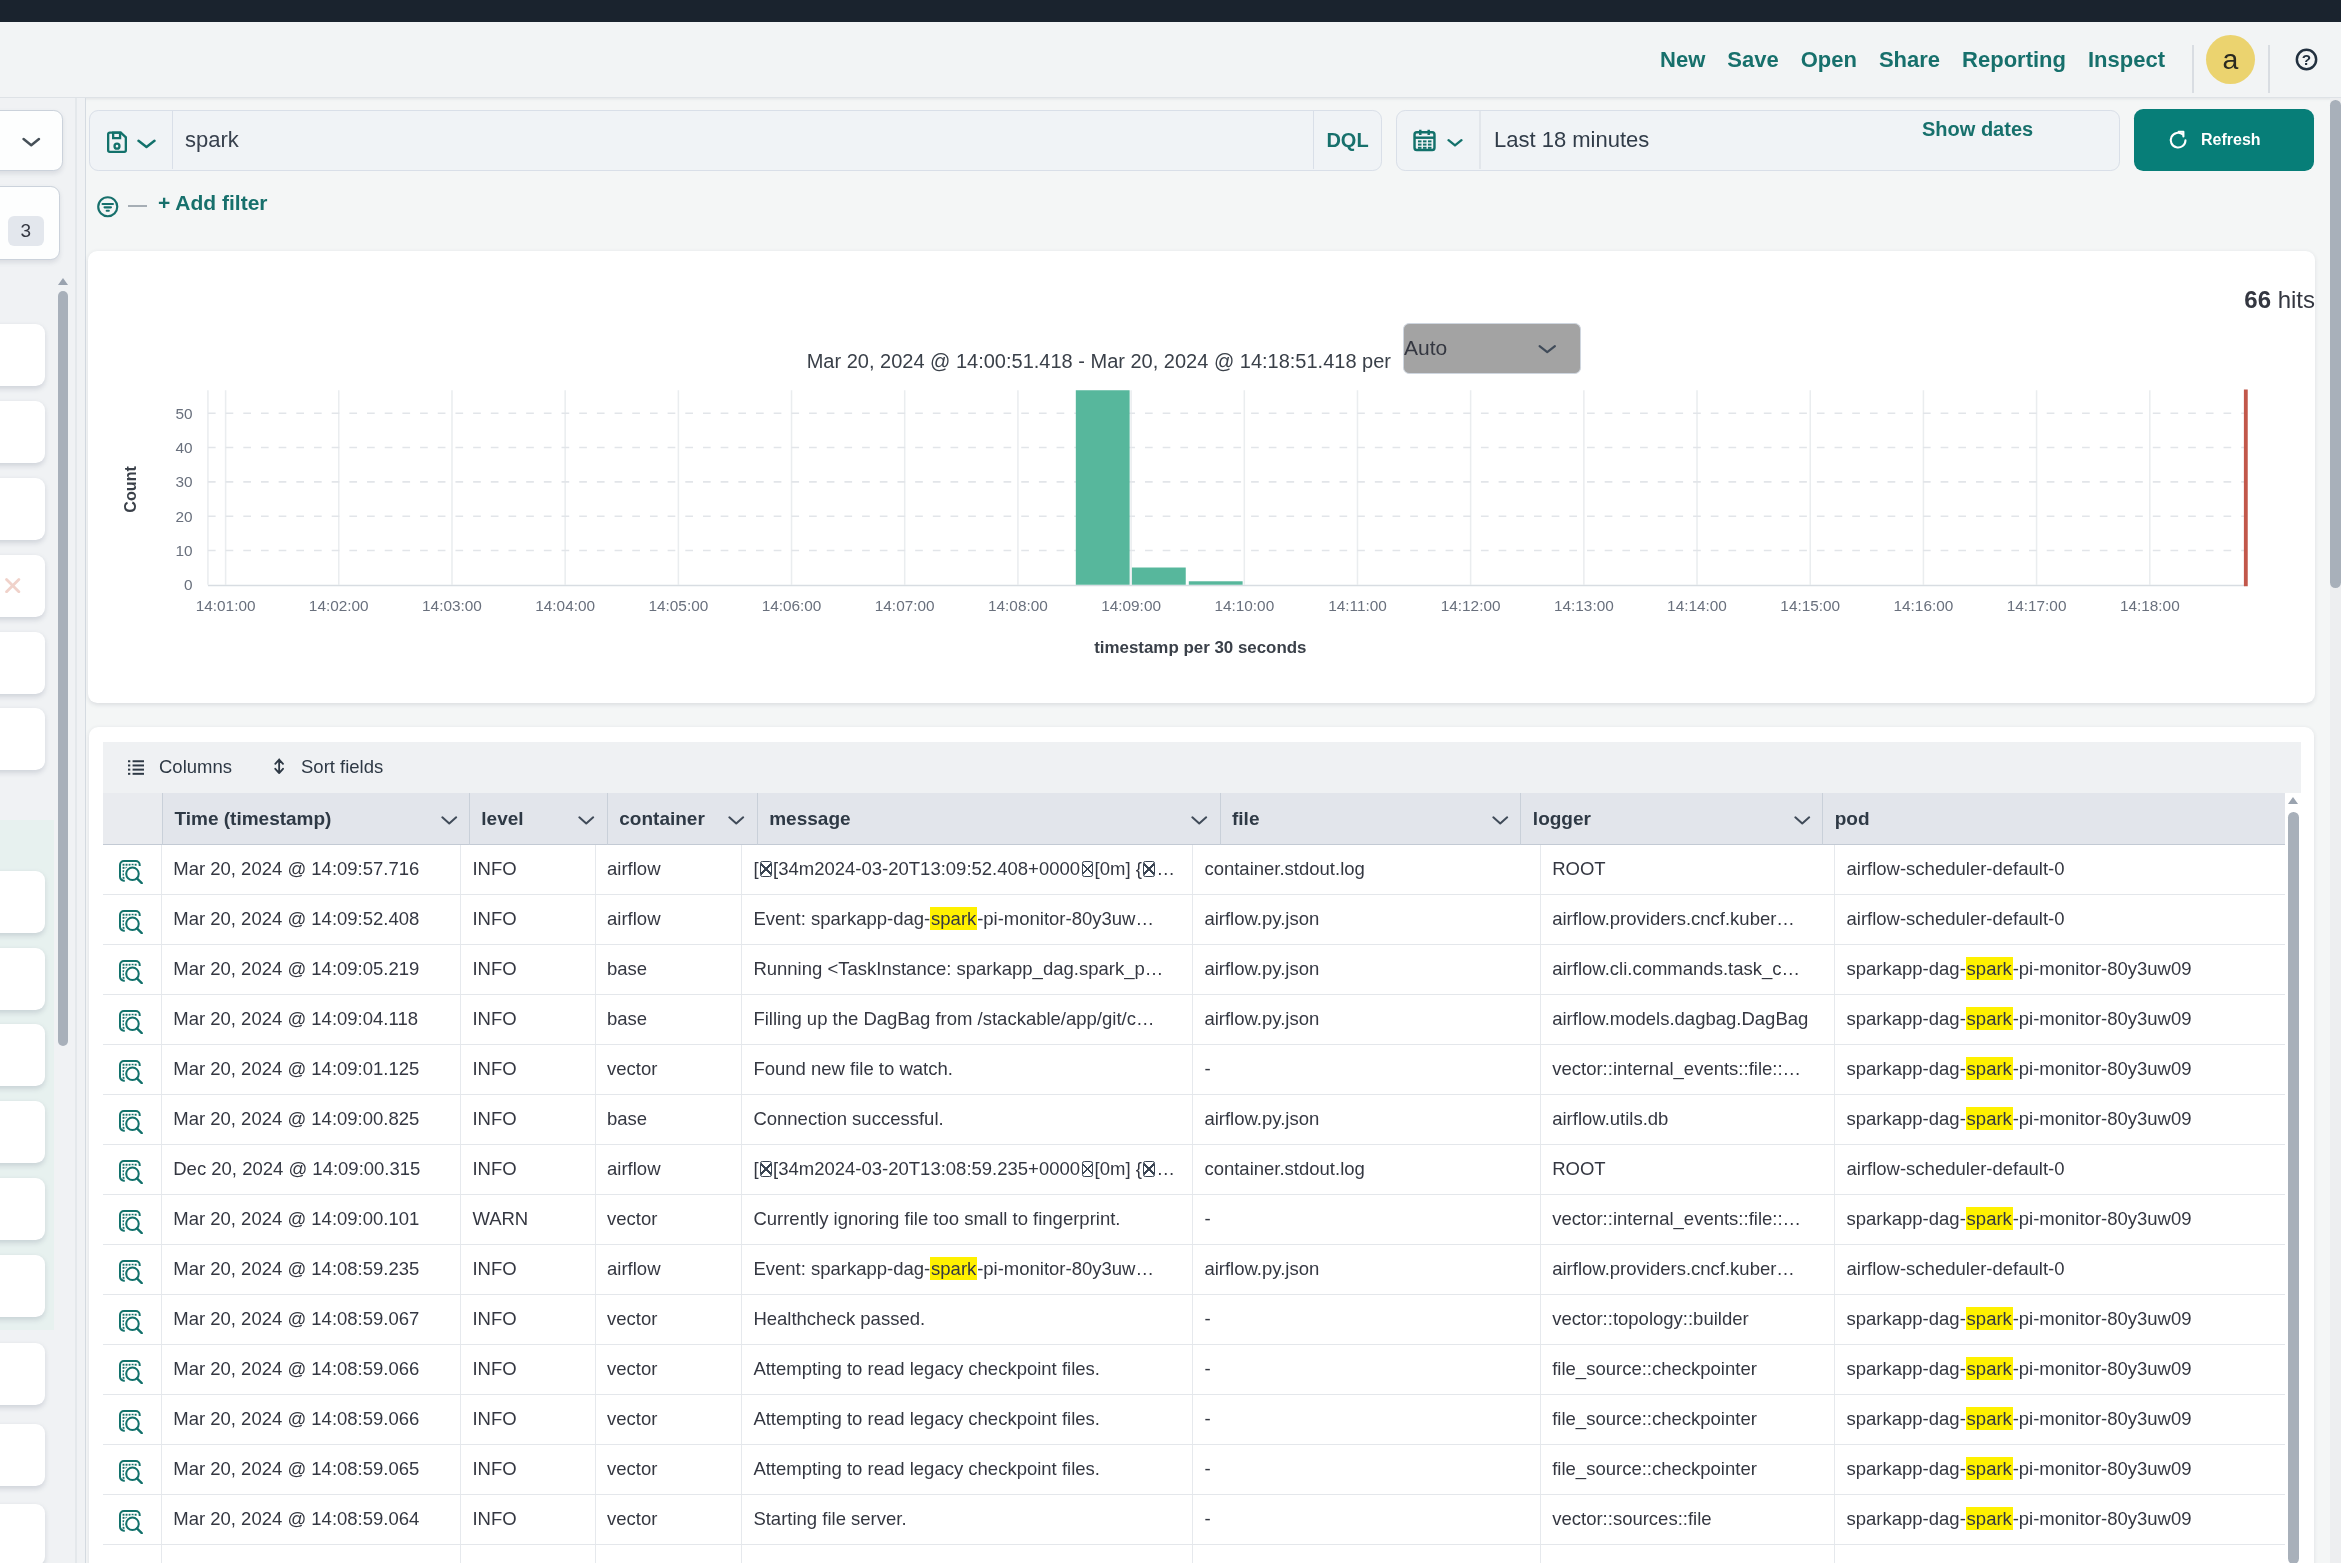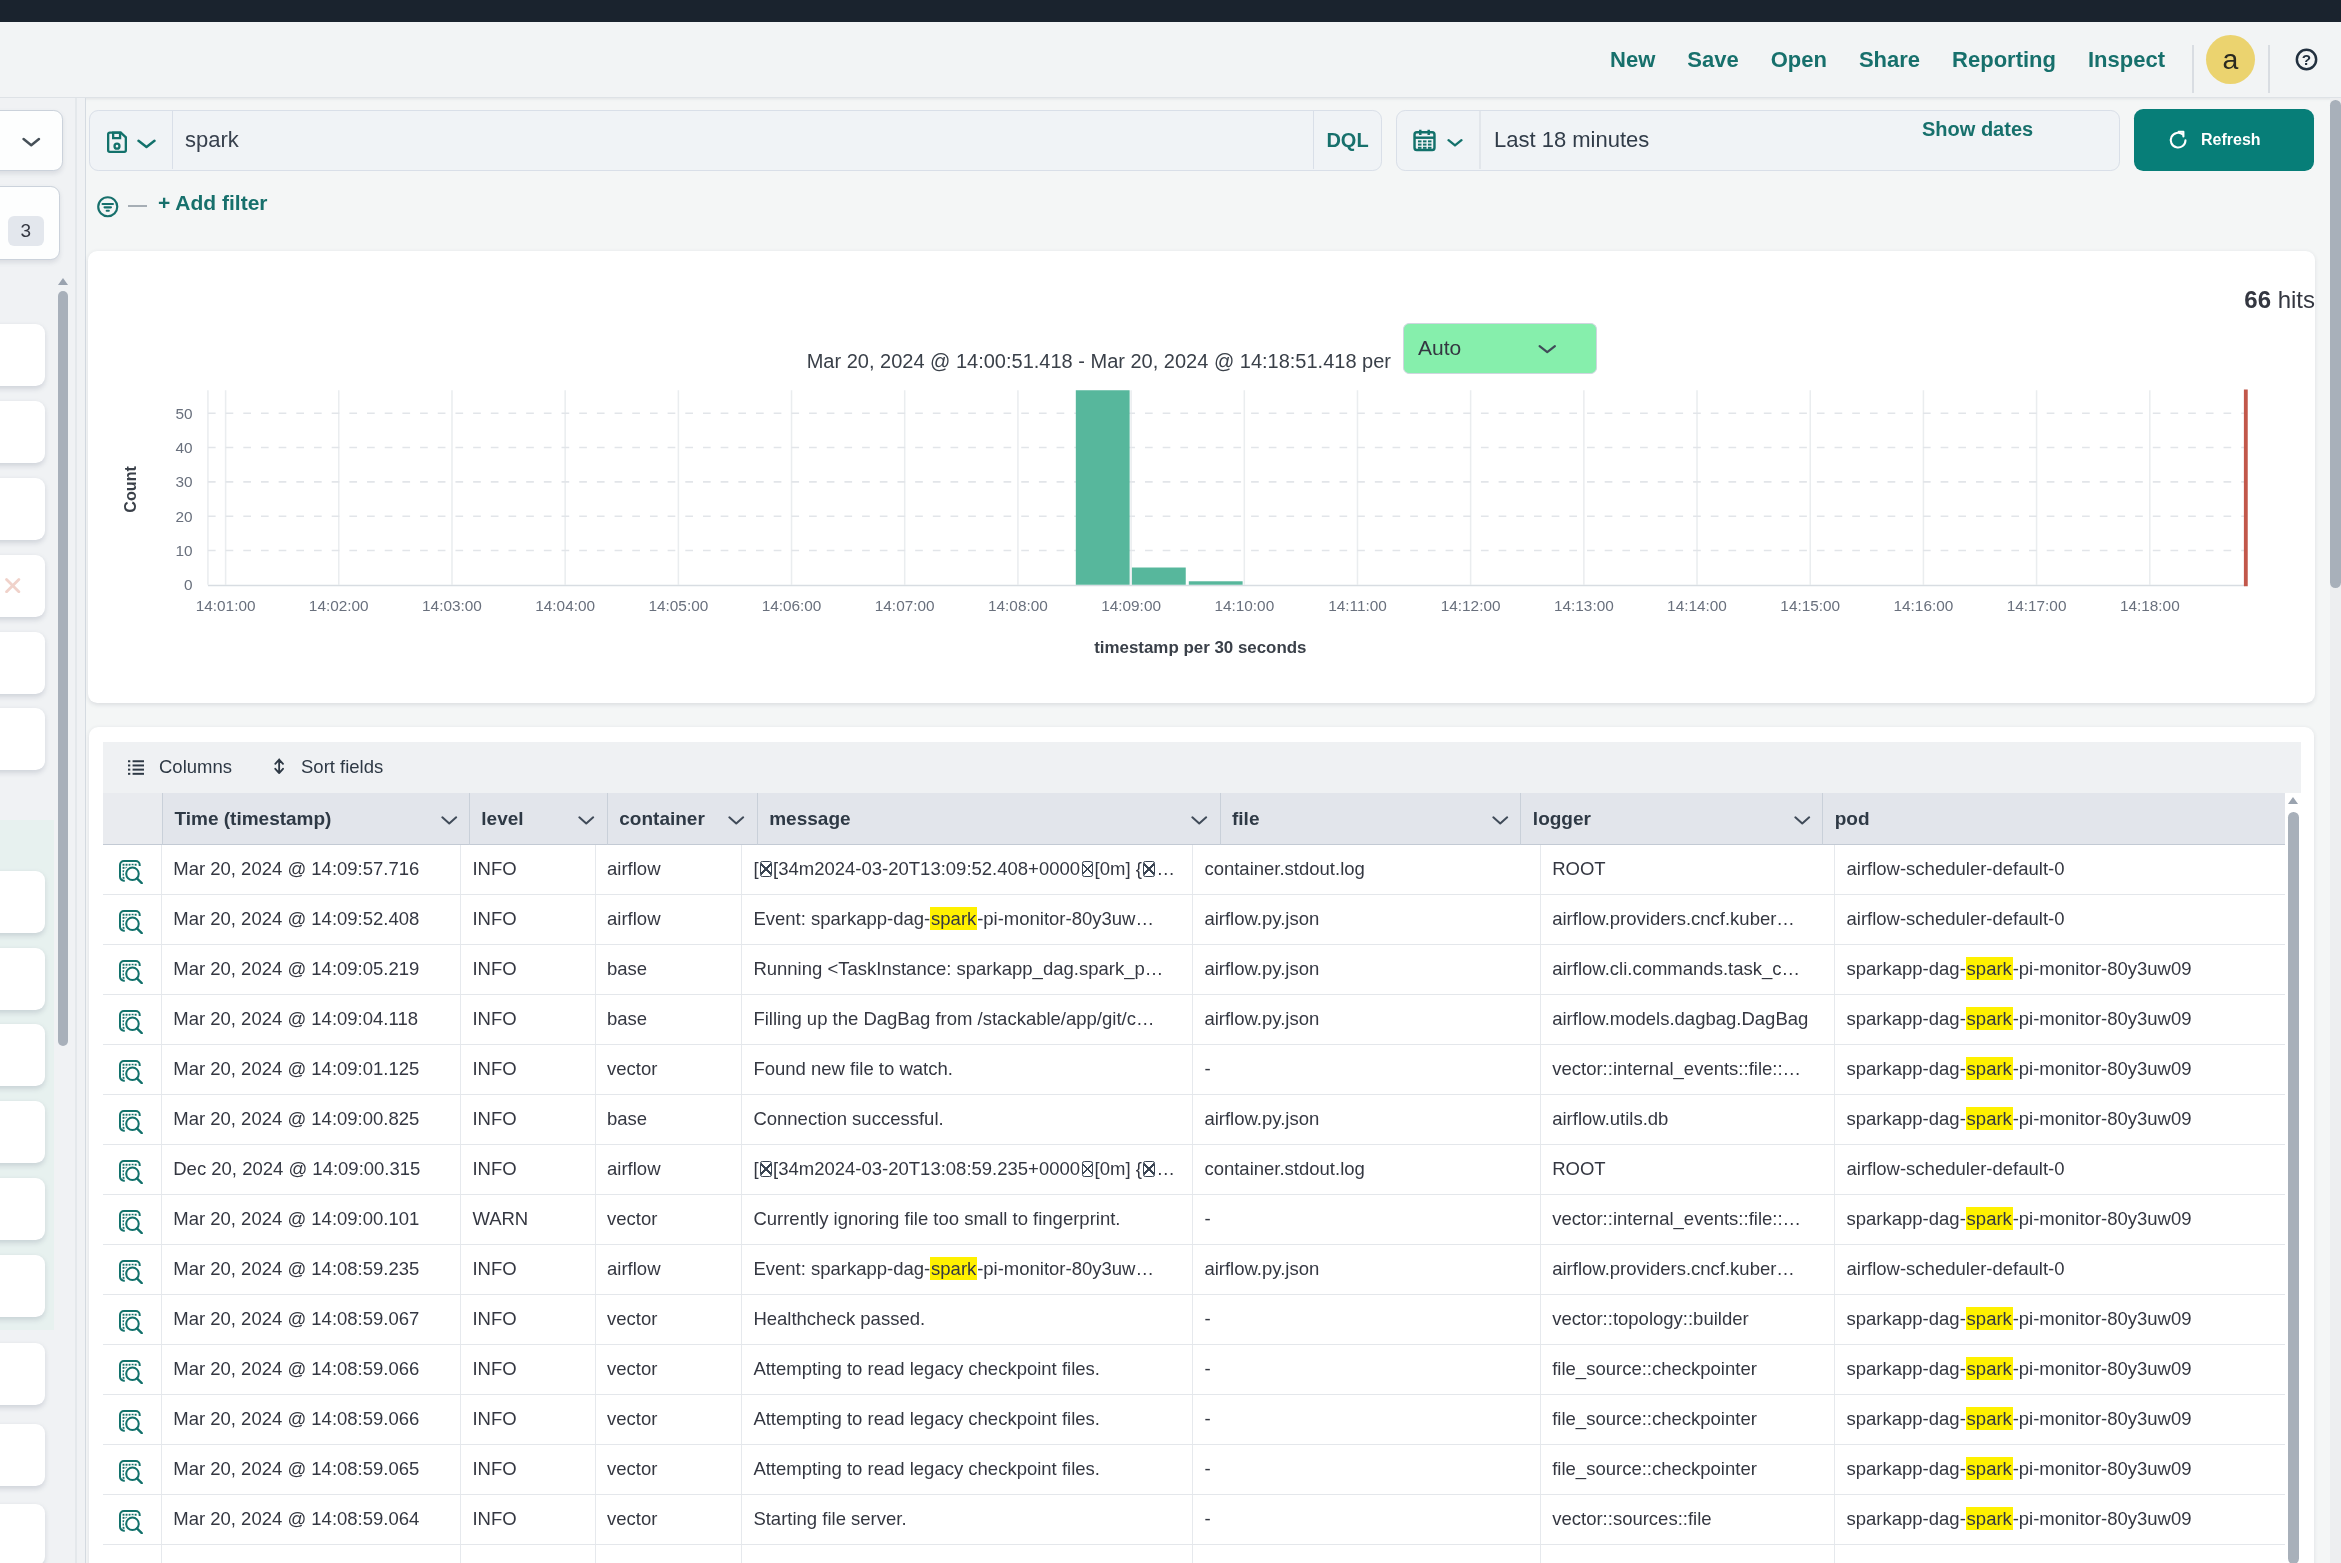--- a/index.html
+++ b/index.html
@@ -4,21 +4,21 @@
 html,body {width:2342px;height:1564px;overflow:hidden;background:#F4F6F6;
   font-family:"Liberation Sans",sans-serif;color:#343741;-webkit-font-smoothing:antialiased}
 #page {position:relative;width:2342px;height:1564px}
 .abs {position:absolute}
 mark {background:#FFF100;color:inherit;padding:0.8px 0.8px}
 .bg {display:inline-block;width:11.5px;height:16px;border:1.8px solid #3A4553;border-radius:2.3px;vertical-align:-1.5px;margin:0 1.5px;
  background-image:linear-gradient(45deg,transparent 44%,#3A4553 44%,#3A4553 56%,transparent 56%),linear-gradient(-45deg,transparent 44%,#3A4553 44%,#3A4553 56%,transparent 56%)}
 
 #topbar {position:absolute;left:0;top:0;width:2342px;height:21.5px;background:#1A232E}
 #hdr {position:absolute;left:0;top:21.5px;width:2342px;height:76px;background:#F2F4F5;border-bottom:1.5px solid #DEE2E6;box-shadow:0 1.5px 2.3px rgba(120,130,140,.12)}
-#nav {position:absolute;right:177px;top:21.5px;height:76px;display:flex;gap:32px;align-items:center;font-size:22px;font-weight:bold;color:#17706C}
+#nav {position:absolute;right:177px;top:21.5px;height:76px;display:flex;gap:22px;align-items:center;font-size:22px;font-weight:bold;color:#17706C}
 
 #sidebar {position:absolute;left:0;top:98px;width:86px;height:1466px;background:#F0F2F4;border-right:1.5px solid #D5DBE1;overflow:hidden}
 .sbox {position:absolute;background:#FDFEFE;border:1.5px solid #CBD2DB;border-radius:9.2px;box-shadow:0 2.3px 4.6px rgba(100,110,130,.15)}
 .fbox {position:absolute;left:-18.5px;width:63px;height:62px;background:#fff;border-radius:9.2px;box-shadow:0 2.3px 5.4px rgba(100,110,130,.22)}
 #sideline {position:absolute;left:75px;top:98px;width:1.5px;height:1466px;background:#E4E8EB}
 
 #qbar {position:absolute;left:89px;top:110px;width:1293px;height:61px;background:#F0F3F6;border:1.5px solid #D9DFE8;border-radius:9.2px}
 #qseg {position:absolute;left:0;top:0;width:83px;height:58px;border-right:1.5px solid #D9DFE8}
 #qtext {position:absolute;left:95px;top:0;height:58px;line-height:58px;font-size:22px;color:#38414E}
 #dql {position:absolute;right:0;top:0;width:68px;height:58px;border-left:1.5px solid #D9DFE8;line-height:58px;text-align:center;font-size:20px;font-weight:bold;color:#17706C}
@@ -139,21 +139,21 @@
 <svg style="position:absolute;left:97px;top:196px" width="21.5" height="21.5" viewBox="0 0 28 28" fill="none">
       <circle cx="14" cy="14" r="12.4" stroke="#17706C" stroke-width="2.8"></circle>
 <path d="M7.2 10.4 h13.6 M9.8 14.8 h8.4 M12.6 19.2 h2.8" stroke="#17706C" stroke-width="2.7" stroke-linecap="round"></path>
     </svg>
 <div class="abs" style="left:128px;top:205px;width:18.5px;height:2.3px;background:#A6AEB5"></div>
 <div class="abs" style="left:158px;top:191px;font-size:21px;font-weight:bold;color:#17706C">+ Add filter</div>
 
 <div id="chartpanel"></div>
 <div class="abs" style="left:88px;top:286px;width:2227px;text-align:right;font-size:24px"><b>66</b> hits</div>
 <div class="abs" style="left:88px;top:350px;width:1303px;text-align:right;font-size:20px;color:#3A4049">Mar 20, 2024 @ 14:00:51.418 - Mar 20, 2024 @ 14:18:51.418 per</div>
-<div class="abs" style="left:1403px;top:323px;width:194px;height:51px;background:#86efac;border:1.5px solid #CFD6DF;border-radius:6.2px;font-size:21px;color:#343741;line-height:48px;padding-left:14px">Auto</div>
+<div class="abs" style="left:1403px;top:323px;width:178px;height:51px;background:#a3a3a3;border:1.5px solid #CFD6DF;border-radius:6.2px;font-size:21px;color:#343741;line-height:48px;">Auto</div>
 <svg style="position:absolute;left:1538px;top:343px" width="18.5" height="11.5" viewBox="0 0 24 15" fill="none">
       <polyline points="2,4 12.0,12 22,4" stroke="#404B59" stroke-width="2.8" stroke-linecap="round" stroke-linejoin="round"></polyline>
     </svg>
 <svg style="position:absolute;left:88px;top:354px" width="2227" height="350" viewBox="0 0 2897 455" fill="none" font-family="Liberation Sans, sans-serif">
       <line x1="156" y1="47" x2="156" y2="300" stroke="#EAEDEF" stroke-width="2"></line>
       <line x1="179.0" y1="47" x2="179.0" y2="300" stroke="#EAEDEF" stroke-width="2"></line>
       <line x1="326.2" y1="47" x2="326.2" y2="300" stroke="#EAEDEF" stroke-width="2"></line>
       <line x1="473.5" y1="47" x2="473.5" y2="300" stroke="#EAEDEF" stroke-width="2"></line>
       <line x1="620.7" y1="47" x2="620.7" y2="300" stroke="#EAEDEF" stroke-width="2"></line>
       <line x1="768.0" y1="47" x2="768.0" y2="300" stroke="#EAEDEF" stroke-width="2"></line>

